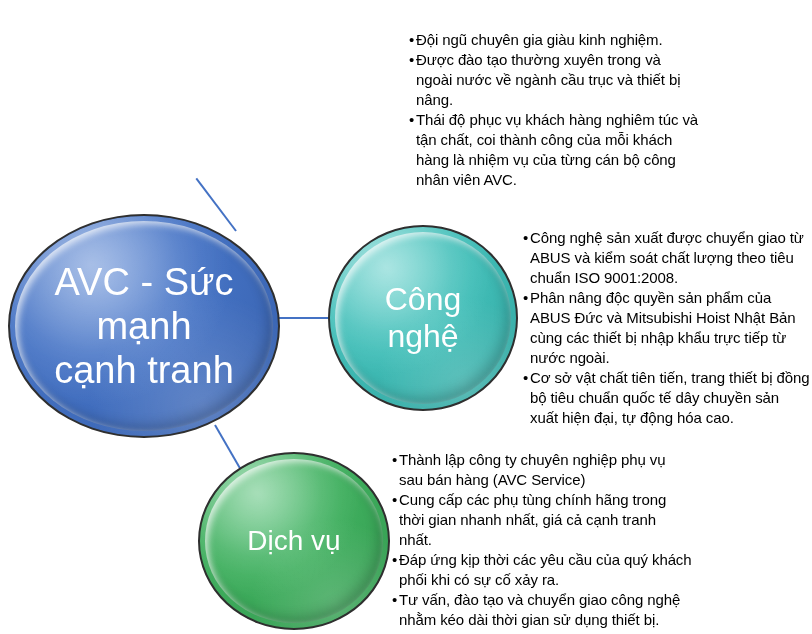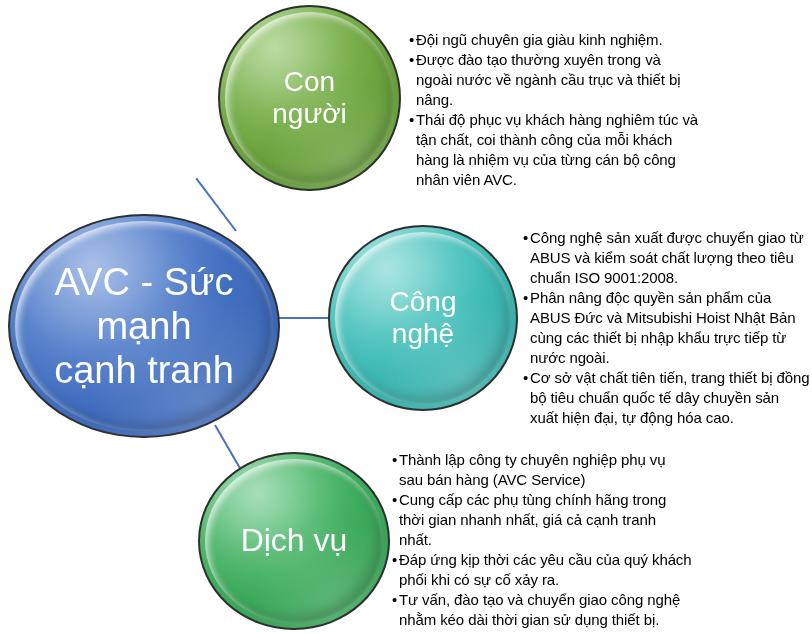--- a/index.html
+++ b/index.html
@@ -79,28 +79,28 @@
     left: 218px; top: 5px;
     width: 183px; height: 186px;
     background: radial-gradient(circle at 32% 24%, #8cc162 0%, #6FA940 44%, #639a38 80%, #578a31 100%);
     font-size: 28px;
   }
   
   #node-tech {
     left: 328px; top: 225px;
     width: 190px; height: 186px;
     background: radial-gradient(circle at 32% 24%, #6fd3ce 0%, #41BEB8 44%, #36aca6 80%, #2e9a95 100%);
-    font-size: 28px;
+    font-size: 32px;
   }
   
   #node-service {
     left: 198px; top: 452px;
     width: 192px; height: 178px;
     background: radial-gradient(circle at 32% 24%, #69c887 0%, #3FAF5E 44%, #37a054 80%, #2f8e49 100%);
-    font-size: 32px;
+    font-size: 28px;
   }
 
   
   .bullets {
     position: absolute;
     font-size: 15px;
     line-height: 20px;
     color: #000000;
     letter-spacing: -0.1px;
   }
@@ -134,26 +134,20 @@
   <div class="connector" style="left:215px; top:424px; width:54px; height:2px; transform: rotate(60deg);"></div>
 
   <div class="node" id="node-main">
     <span class="glow"></span>
     <span class="rim"></span>
     <span class="label">AVC - Sức
 mạnh
 cạnh tranh</span>
   </div>
 
-  <div class="node" id="node-people">
-    <span class="glow"></span>
-    <span class="rim"></span>
-    <span class="label">Con
-người</span>
-  </div>
 
   <div class="node" id="node-tech">
     <span class="glow"></span>
     <span class="rim"></span>
     <span class="label">Công
 nghệ</span>
   </div>
 
   <div class="node" id="node-service">
     <span class="glow"></span>

